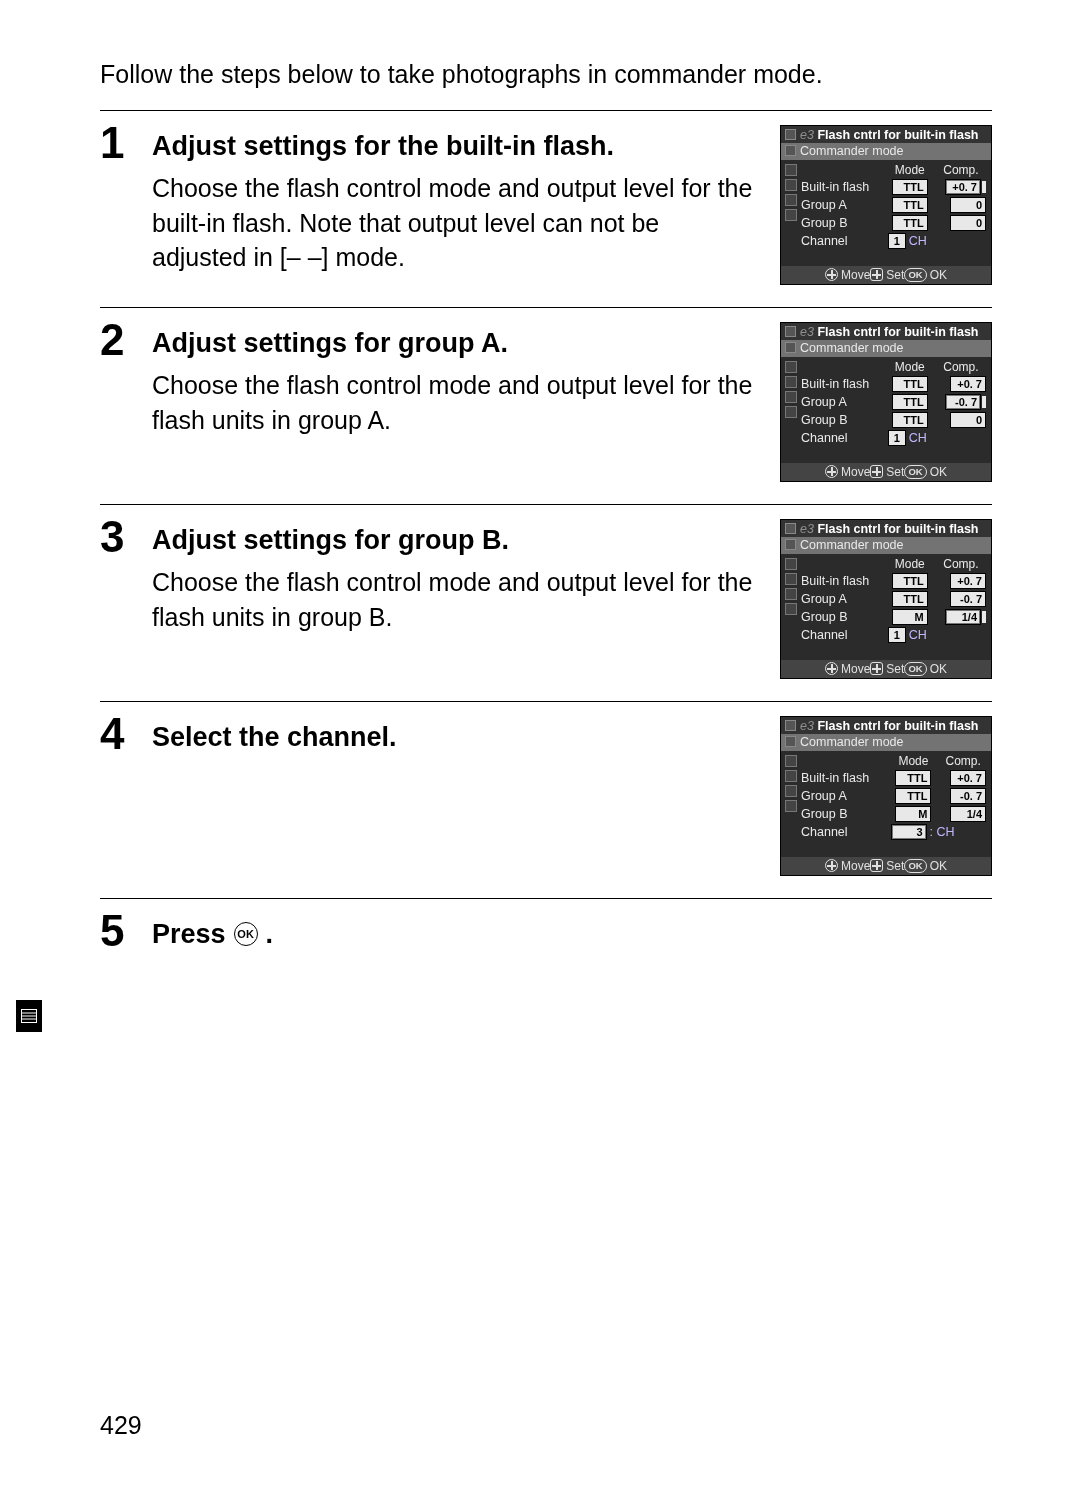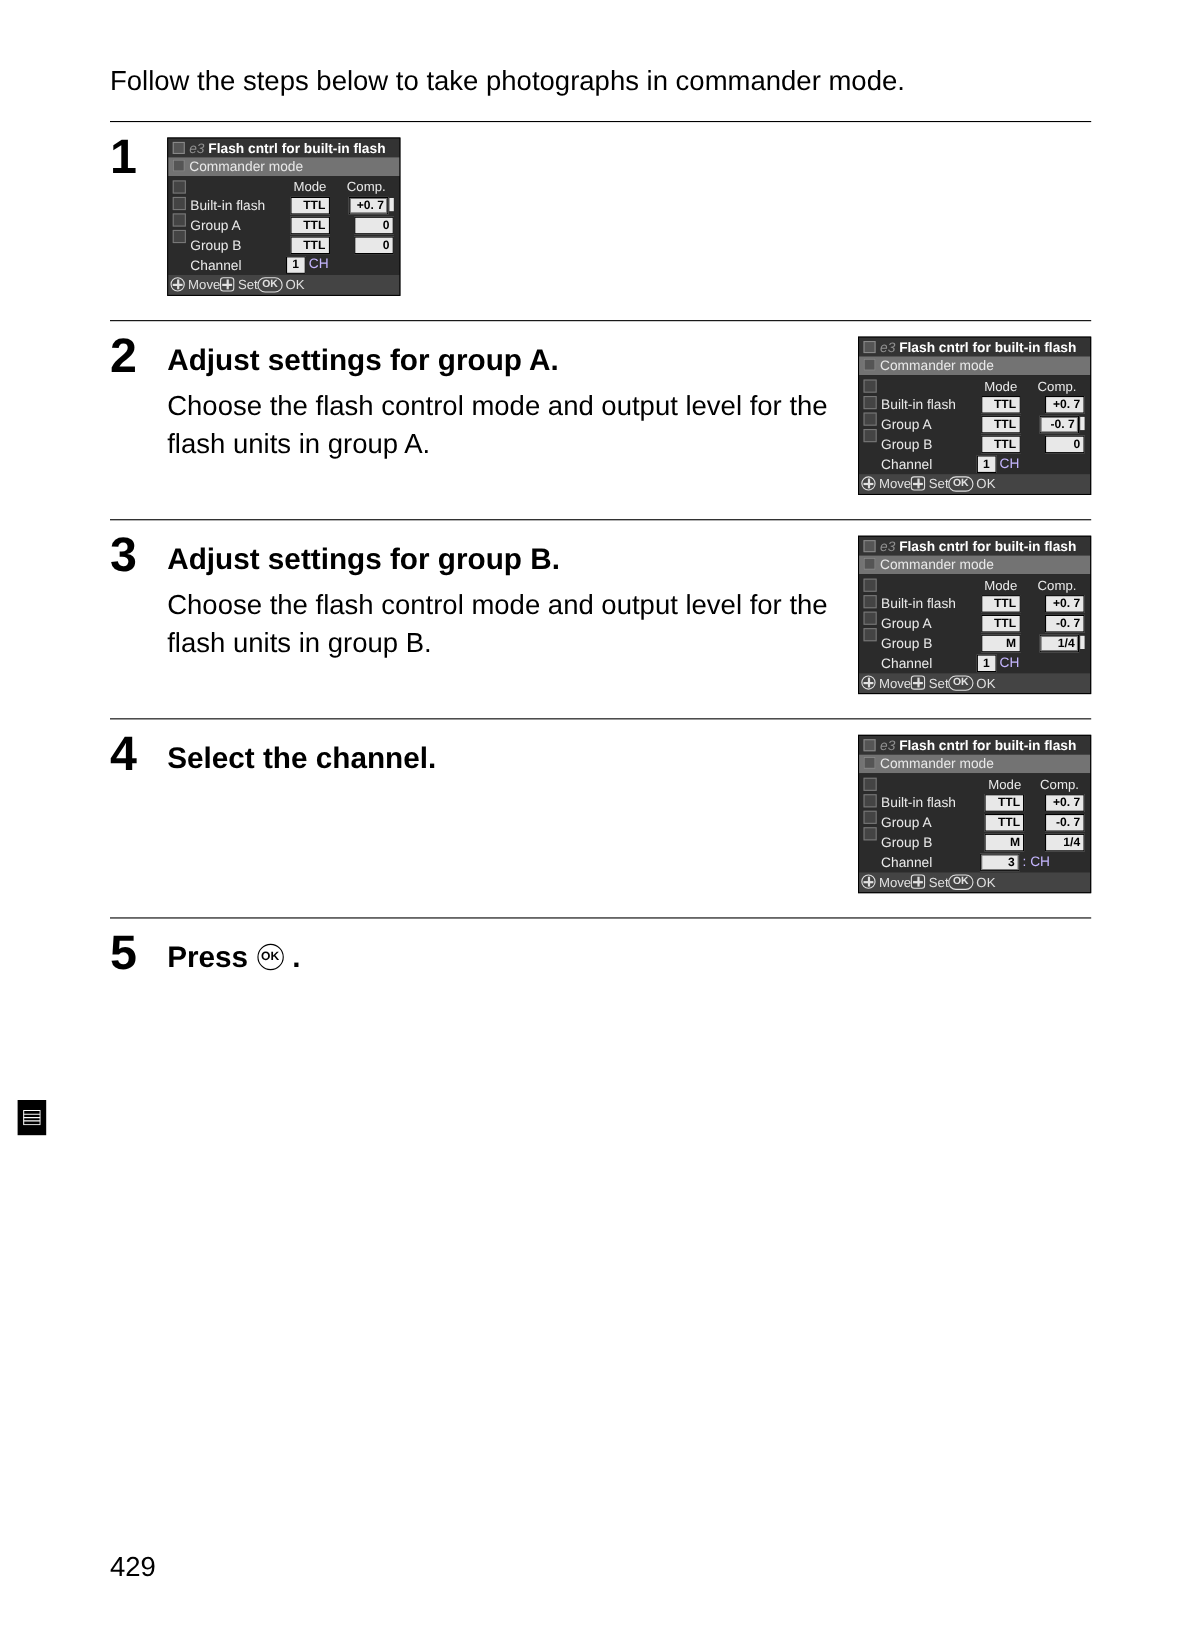--- a/index.html
+++ b/index.html
@@ -16,30 +16,30 @@
   .menu-titlebar{display:flex;align-items:center;gap:4px;padding:2px 4px 1px 4px;background:#333}
   .menu-titlebar .sq{width:9px;height:9px;background:#555;border:1px solid #888;flex:0 0 auto}
   .menu-titlebar .t{color:#8f8f8f;font-style:italic;font-size:12.5px}
   .menu-titlebar .t strong{color:#fff;font-style:normal}
   .crumb{display:flex;align-items:center;gap:4px;padding:1px 4px 2px 4px;background:#737373}
   .crumb .sq{width:9px;height:9px;background:#555;border:1px solid #888;flex:0 0 auto}
   .crumb .lbl{color:#e8e8e8;font-size:12.5px}
   .side-and-grid{display:flex;background:#2b2b2b}
   .sidecol{width:16px;display:flex;flex-direction:column;align-items:center;gap:3px;padding:4px 0 4px 2px}
   .sidecol .ic{width:10px;height:10px;border:1px solid #777;background:#444;color:#9a9a9a;font-size:9px;line-height:10px;text-align:center}
-  .gridwrap{flex:1;padding:2px 3px 0 0}
+  .gridwrap{flex:1;padding:2px 3px 16px 0}
   table.mtab{width:100%;border-collapse:collapse;font-size:12.5px;color:#eaeaea}
   table.mtab td{padding:1px 2px;vertical-align:middle}
   table.mtab .hcell{color:#eaeaea;text-align:center;font-size:12px}
   .valbox{display:inline-block;min-width:28px;text-align:right;background:#e8e8e8;color:#000;border:1px solid #000;padding:0 3px;font-weight:600;font-size:11px;line-height:14px}
   .valbox.hl{box-shadow:0 0 0 1px #777 inset}
   .cursor{display:inline-block;width:4px;height:12px;background:#eaeaea;margin-left:1px;vertical-align:middle}
   .chbox{display:inline-block;width:16px;text-align:center;background:#e8e8e8;color:#000;border:1px solid #000;font-weight:700;font-size:11px;line-height:14px}
   .chlbl{color:#c4b5fd;margin-left:3px}
-  .statusbar{display:flex;justify-content:flex-start;align-items:center;background:#444;padding:2px 2px;font-size:12px}
+  .statusbar{display:flex;justify-content:center;align-items:center;background:#444;padding:2px 2px;font-size:12px}
   .statusbar .itm{display:flex;align-items:center;gap:3px;color:#e0e0e0}
   .okbtn{display:inline-block;border:1.2px solid #e0e0e0;border-radius:7px;padding:0 3px;font-size:9.5px;line-height:12px;font-weight:700;color:#e0e0e0}
   .dpad{width:11px;height:11px;border:1.2px solid #e0e0e0;border-radius:50%;position:relative}
   .dpad::before,.dpad::after{content:"";position:absolute;background:#e0e0e0}
   .dpad::before{left:50%;top:1px;bottom:1px;width:2px;margin-left:-1px}
   .dpad::after{top:50%;left:1px;right:1px;height:2px;margin-top:-1px}
   .page-tab{position:absolute;left:16px;top:1000px;width:26px;height:32px;background:#000;display:flex;align-items:center;justify-content:center}
   .page-tab svg{display:block}
   .press-line{display:flex;align-items:center;gap:8px}
   .ok-inline{display:inline-flex;align-items:center;justify-content:center;width:22px;height:22px;border:1.6px solid #000;border-radius:50%;font-size:11px;font-weight:700}
@@ -51,20 +51,24 @@
 
 <div class="page">
 
   <p class="intro">Follow the steps below to take photographs in commander mode.</p>
   <hr class="rule">
 
   <div id="steps-host">
       <div class="step">
        <div class="step-num">1</div>
        <div class="step-body">
+          <div class="step-text">
+      <p class="step-title">Adjust settings for the built-in flash.</p>
+      <p class="step-desc">Choose the flash control mode and output level for the built-in flash.  Note that output level can not be adjusted in [– –] mode.</p>
+    </div>
           <div class="menu">
     <div class="menu-titlebar">
       <span class="sq"></span>
       <span class="t"><span>e3</span> <strong>Flash cntrl for built-in flash</strong></span>
     </div>
     <div class="crumb">
       <span class="sq"></span>
       <span class="lbl">Commander mode</span>
     </div>
     <div class="side-and-grid">

